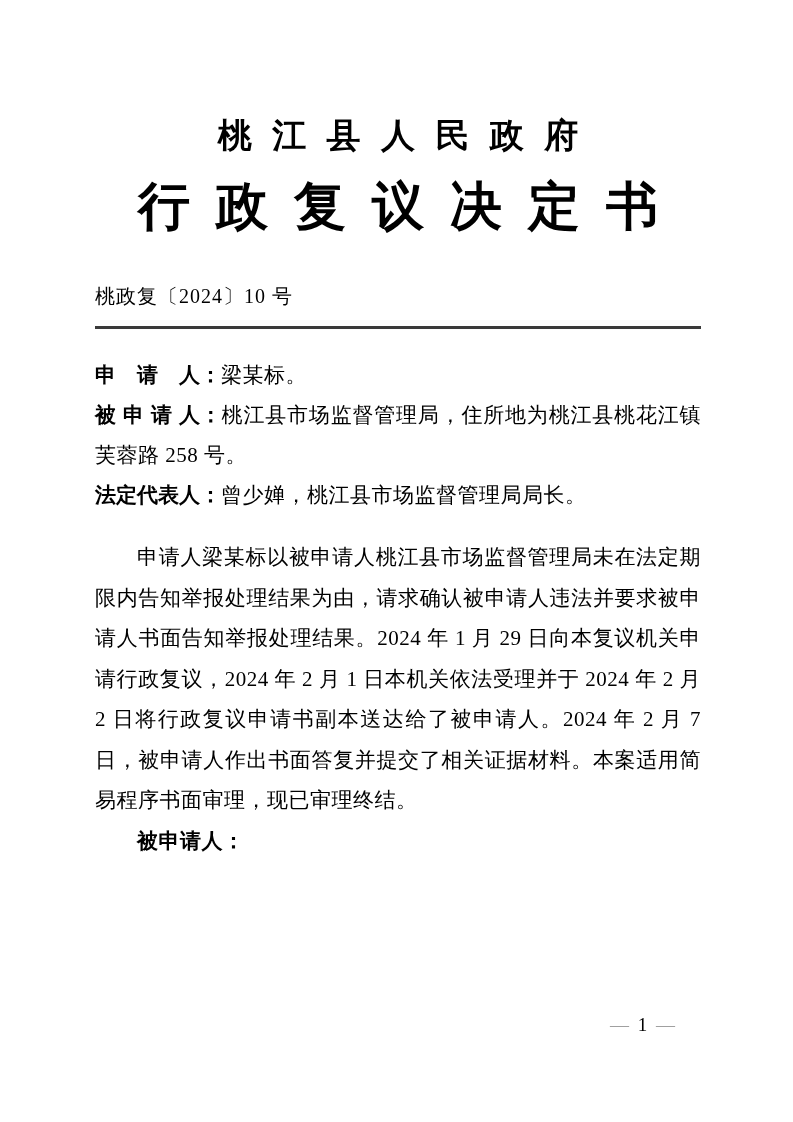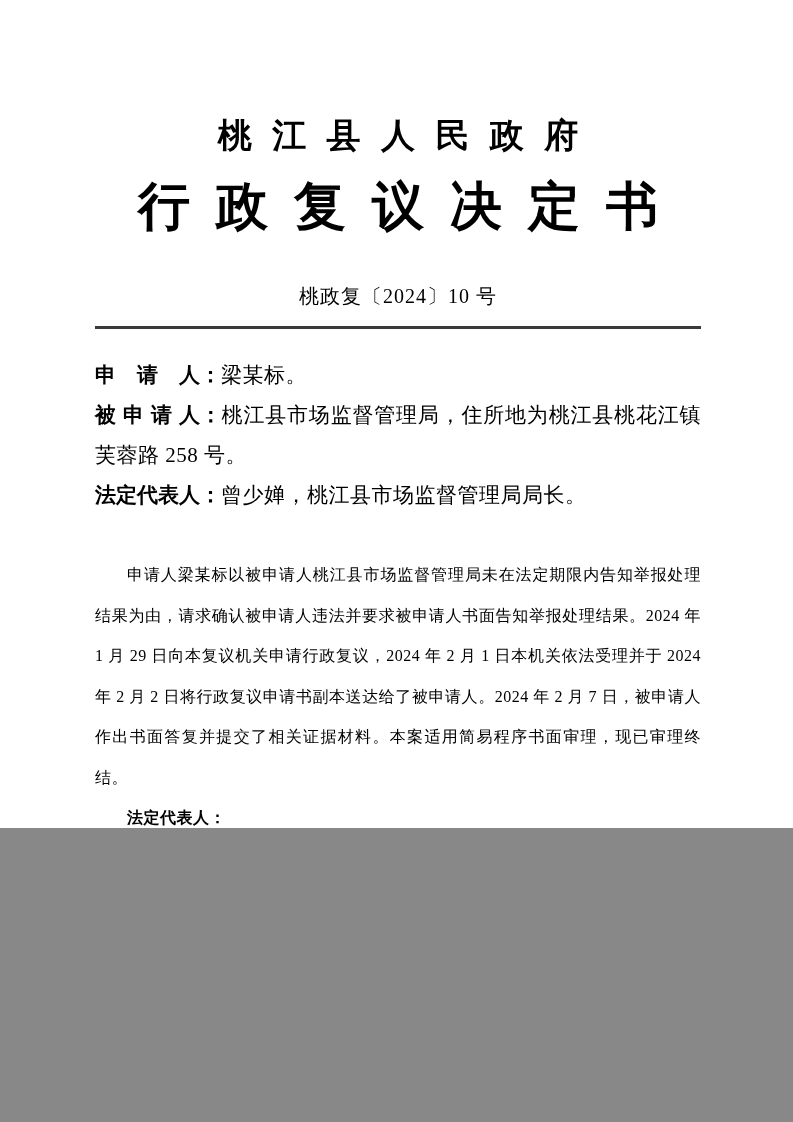--- a/index.html
+++ b/index.html
@@ -1,20 +1,20 @@
 <!DOCTYPE html>
 <html><head>
 <meta charset="utf-8">
 <style>
   * { margin: 0; padding: 0; box-sizing: border-box; }
   html, body { background: #888; }
   .page {
     position: relative;
     width: 793px;
-    height: 828px;
+    height: 1122px;
     margin: 0 auto;
     background: #ffffff;
     color: #000000;
     font-family: "Liberation Serif", "DejaVu Serif", serif;
     overflow: hidden;
   }
   .content {
     padding: 0 92px 0 95px;
   }
   .org-title {
@@ -34,21 +34,21 @@
     font-family: "Liberation Sans", "DejaVu Sans", sans-serif;
     font-weight: 900;
     font-size: 52px;
     line-height: 64px;
     letter-spacing: 0.5em;
     padding-left: 0.5em;
     white-space: nowrap;
   }
   .doc-number {
     margin-top: 44px;
-    text-align: center;
+    text-align: left;
     font-size: 20px;
     line-height: 28px;
     letter-spacing: 1px;
   }
   .rule {
     border: none;
     height: 3px;
     background: #3a3a3a;
     width: 606px;
     margin: 16px auto 0 auto;
@@ -67,22 +67,22 @@
     text-align: justify;
     text-align-last: justify;
     vertical-align: bottom;
   }
   .party-colon {
     font-family: "Liberation Sans", "DejaVu Sans", sans-serif;
     font-weight: bold;
   }
   .party-value { letter-spacing: 0.5px; }
   .body-text {
-    margin-top: 40px;
-    font-size: 16px;
+    margin-top: 22px;
+    font-size: 21px;
     line-height: 40.5px;
   }
   .body-par {
     text-indent: 2em;
     text-align: justify;
     letter-spacing: 0.5px;
   }
   .body-heading {
     text-indent: 2em;
     font-family: "Liberation Sans", "DejaVu Sans", sans-serif;
@@ -115,19 +115,19 @@
     <hr class="rule">
 
     <div class="parties">
       <p class="party"><span class="party-label">申请人</span><span class="party-colon">：</span><span class="party-value">梁某标。</span></p>
       <p class="party"><span class="party-label">被申请人</span><span class="party-colon">：</span><span class="party-value">桃江县市场监督管理局，住所地为桃江县桃花江镇芙蓉路 258 号。</span></p>
       <p class="party"><span class="party-label">法定代表人</span><span class="party-colon">：</span><span class="party-value">曾少婵，桃江县市场监督管理局局长。</span></p>
     </div>
 
     <div class="body-text">
       <p class="body-par">申请人梁某标以被申请人桃江县市场监督管理局未在法定期限内告知举报处理结果为由，请求确认被申请人违法并要求被申请人书面告知举报处理结果。2024 年 1 月 29 日向本复议机关申请行政复议，2024 年 2 月 1 日本机关依法受理并于 2024 年 2 月 2 日将行政复议申请书副本送达给了被申请人。2024 年 2 月 7 日，被申请人作出书面答复并提交了相关证据材料。本案适用简易程序书面审理，现已审理终结。</p>
-      <p class="body-heading">法定代表人：</p>
+      <p class="body-heading">被申请人：</p>
     </div>
 
   </div>
 
   <div class="page-number"><span class="page-dash">—</span> <span>1</span> <span class="page-dash">—</span></div>
 </div>
 
 </body></html>

